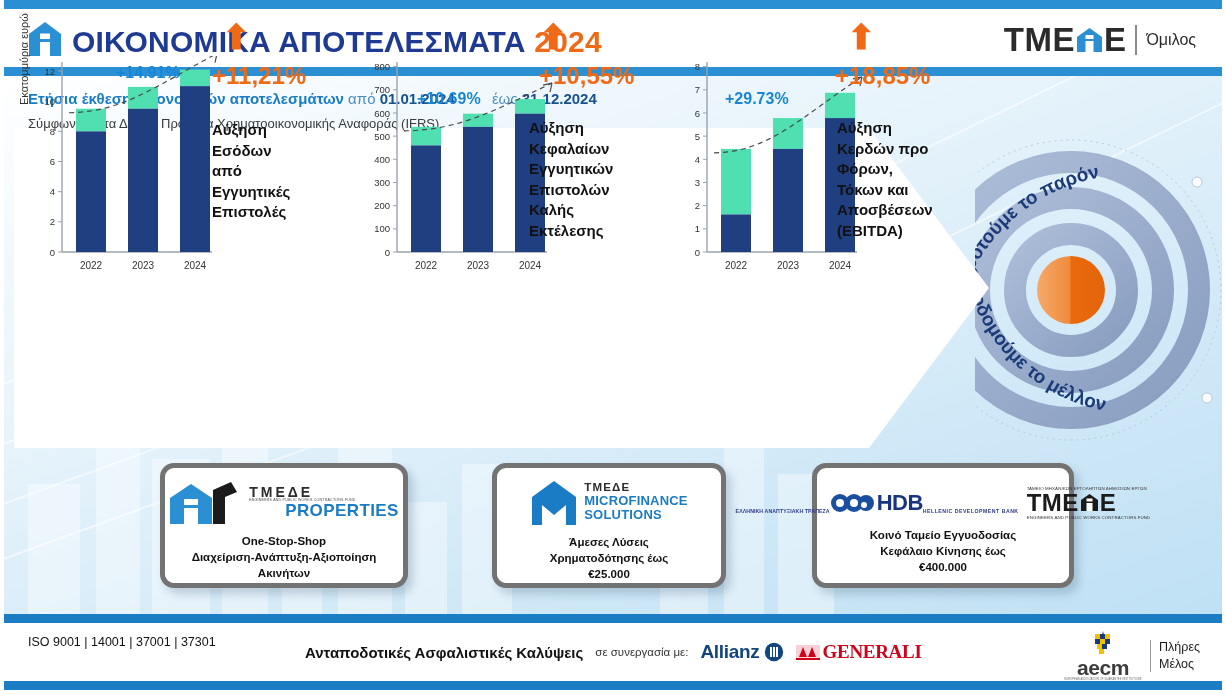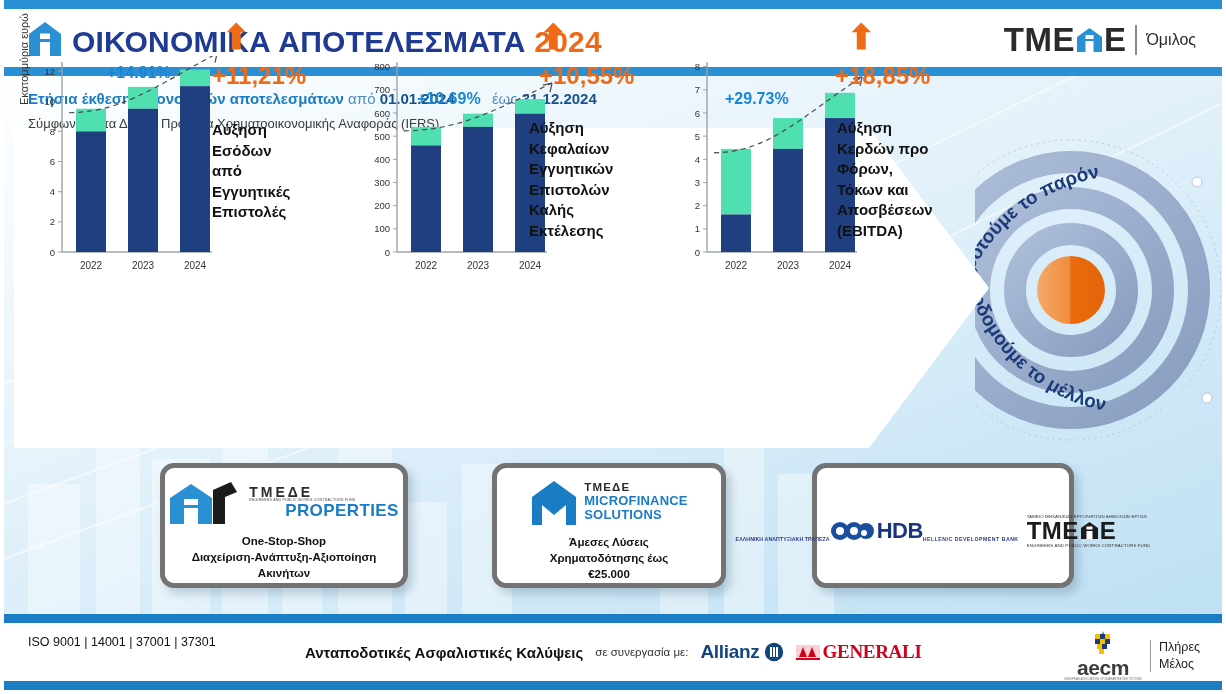--- a/index.html
+++ b/index.html
@@ -236,21 +236,21 @@
           <rect x="102" y="52.74603174603175" width="30" height="143.25396825396825" fill="#1f3f80"></rect>
           <text x="117" y="213" text-anchor="middle" font-size="10" fill="#333" font-family="Liberation Sans, sans-serif">2023</text>
           <rect x="154" y="13.53968253968253" width="30" height="16.587301587301596" fill="#4fdfb0"></rect>
           <rect x="154" y="30.126984126984127" width="30" height="165.87301587301587" fill="#1f3f80"></rect>
           <text x="169" y="213" text-anchor="middle" font-size="10" fill="#333" font-family="Liberation Sans, sans-serif">2024</text>
           <path d="M 43 56.74603174603175 C 99 55.74603174603175, 131 28.88095238095238, 191 -2.4603174603174693" fill="none" stroke="#4a4a4a" stroke-width="1.2" stroke-dasharray="5 4"></path>
           <path d="M 191 -2.4603174603174693 l -9 2 M 191 -2.4603174603174693 l -2 9" fill="none" stroke="#4a4a4a" stroke-width="1.2"></path>
         </g>
     </svg>
     <div style="position:absolute; left:4px; top:105px; transform:rotate(-90deg); transform-origin:left top; font-size:11px; color:#333; white-space:nowrap;">Εκατομμύρια ευρώ</div>
-    <div class="pct-small" style="left:93px; top:64px;">+14.91%</div>
+    <div class="pct-small" style="left:102px; top:64px;">+14.91%</div>
     <div class="arrow-up" style="left:208px; top:20px;">⬆</div>
     <div class="pct-big" style="left:198px; top:62px;">+11,21%</div>
     <div class="chart-caption" style="left:198px; top:120px;">
       <div>Αύξηση</div>
       <div>Εσόδων</div>
       <div>από</div>
       <div>Εγγυητικές</div>
       <div>Επιστολές</div>
     </div>
   </div>
@@ -424,20 +424,25 @@
             <svg width="19" height="19" viewBox="0 0 19 19" style="margin:0 1px;">
               <path d="M9.5 1 L18 7 L18 18 L1 18 L1 7 Z" fill="#1b1b1b"></path>
               <rect x="6.5" y="10" width="6" height="8" fill="#fff"></rect>
               <rect x="6.5" y="5.5" width="6" height="3" fill="#fff"></rect>
             </svg>
             <span>E</span>
           </div>
           <div class="hdb-tmede-sub">ENGINEERS AND PUBLIC WORKS CONTRACTORS FUND</div>
         </div>
       </div>
+      <div class="card-text">
+        <div>Κοινό Ταμείο Εγγυοδοσίας</div>
+        <div>Κεφάλαιο Κίνησης έως</div>
+        <div>€400.000</div>
+      </div>
     </div>
   </div>
 
   <div class="bar-foot-top"></div>
   <div class="footer">
     <div class="cert">
       <div class="cert-iso">ISO 9001 | 14001 | 37001 | 37301</div>
     </div>
 
     <div class="foot-mid">

